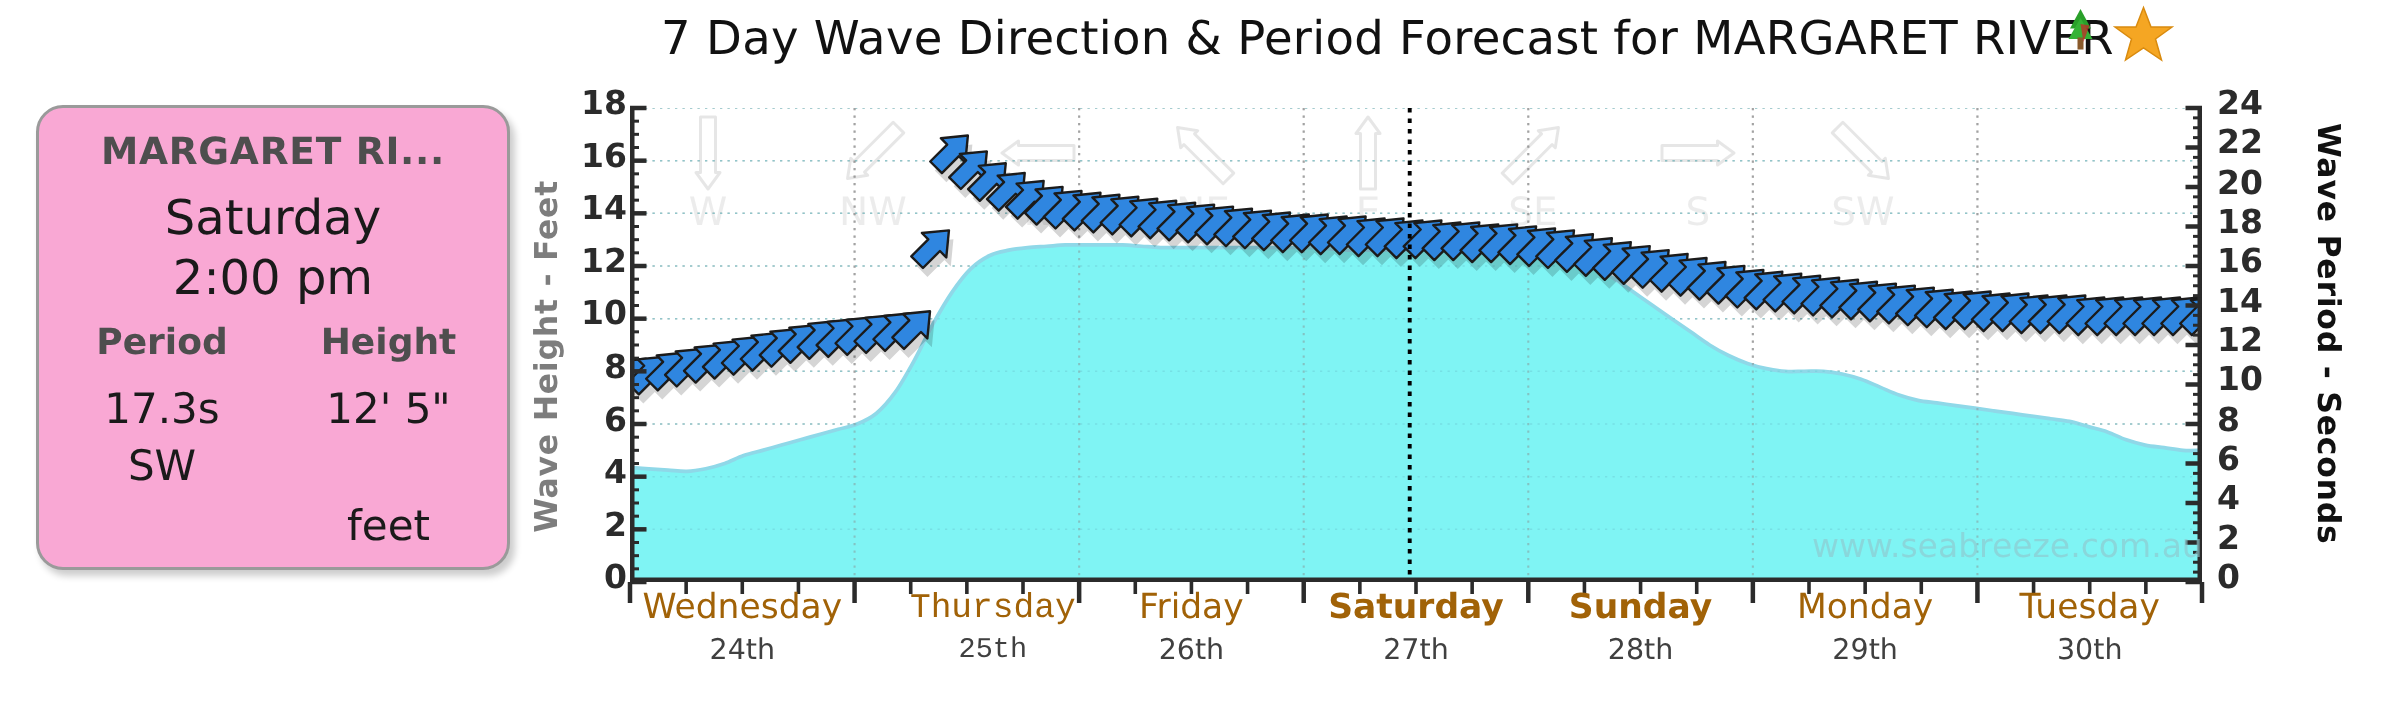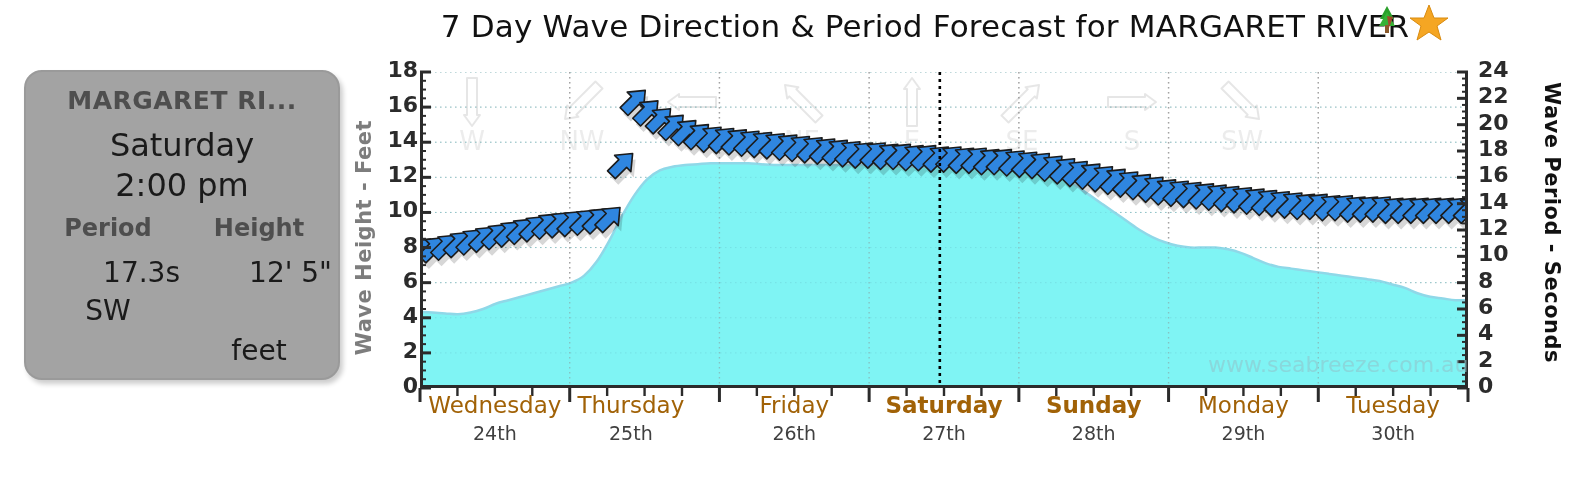--- a/index.html
+++ b/index.html
@@ -8,21 +8,21 @@
     width:1592px;height:482px;
     background:#ffffff;
     font-family:"DejaVu Sans","Liberation Sans",sans-serif;
     overflow:hidden;position:relative;
   }
   #root{position:absolute;left:0;top:0;width:1592px;height:482px;}
 
   
   #info-panel{
     position:absolute;left:24px;top:70px;width:316px;height:310px;
-    background:#a3a3a3;border:2px solid #9a9a9a;border-radius:18px;
+    background:#f9a8d4;border:2px solid #9a9a9a;border-radius:18px;
     box-shadow:3px 4px 5px rgba(0,0,0,.20);
     box-sizing:border-box;
   }
   #info-title{
     position:absolute;left:0;top:14px;width:100%;text-align:center;
     font-size:25px;font-weight:bold;color:#4e4e4e;letter-spacing:.5px;
   }
   #info-day{
     position:absolute;left:0;top:54px;width:100%;text-align:center;
     font-size:32px;color:#1a1a1a;font-weight:normal;
@@ -31,21 +31,21 @@
     position:absolute;left:0;top:94px;width:100%;text-align:center;
     font-size:32px;color:#1a1a1a;font-weight:normal;
   }
   .col-hdr{
     position:absolute;top:142px;font-size:24px;font-weight:bold;color:#4e4e4e;
     text-align:center;
   }
   #hdr-period{left:10px;width:144px;}
   #hdr-height{left:160px;width:146px;}
   .col-val{
-    position:absolute;top:184px;font-size:28px;color:#1a1a1a;text-align:right;
+    position:absolute;top:184px;font-size:28px;color:#1a1a1a;text-align:center;
   }
   #val-period{left:10px;width:144px;}
   #val-height{left:160px;width:146px;}
   .col-sub{
     position:absolute;top:222px;font-size:28px;color:#1a1a1a;text-align:center;
   }
   #sub-period{left:10px;width:144px;}
   #sub-height{left:160px;width:146px;margin-top:40px;}
 
   
@@ -514,21 +514,21 @@
       <line x1="1468" y1="388" x2="1468" y2="402" stroke="#2b2b2b" stroke-width="3"></line>
     </svg>
 
   <div id="watermark">www.seabreeze.com.au</div>
 
   <div id="daylabels">
       <div class="day" style="left: 0px; width: 149.714px;">
         <span class="dname">Wednesday</span>
         <span class="dnum">24th</span>
       </div>
-      <div class="day" style="left: 136px; width: 149.714px;">
+      <div class="day" style="left: 167px; width: 149.714px; font-family: Liberation Mono, monospace;">
         <span class="dname">Thursday</span>
         <span class="dnum">25th</span>
       </div>
       <div class="day" style="left: 299.429px; width: 149.714px;">
         <span class="dname">Friday</span>
         <span class="dnum">26th</span>
       </div>
       <div class="day" style="left: 449.143px; width: 149.714px;">
         <span class="dname wk">Saturday</span>
         <span class="dnum">27th</span>

